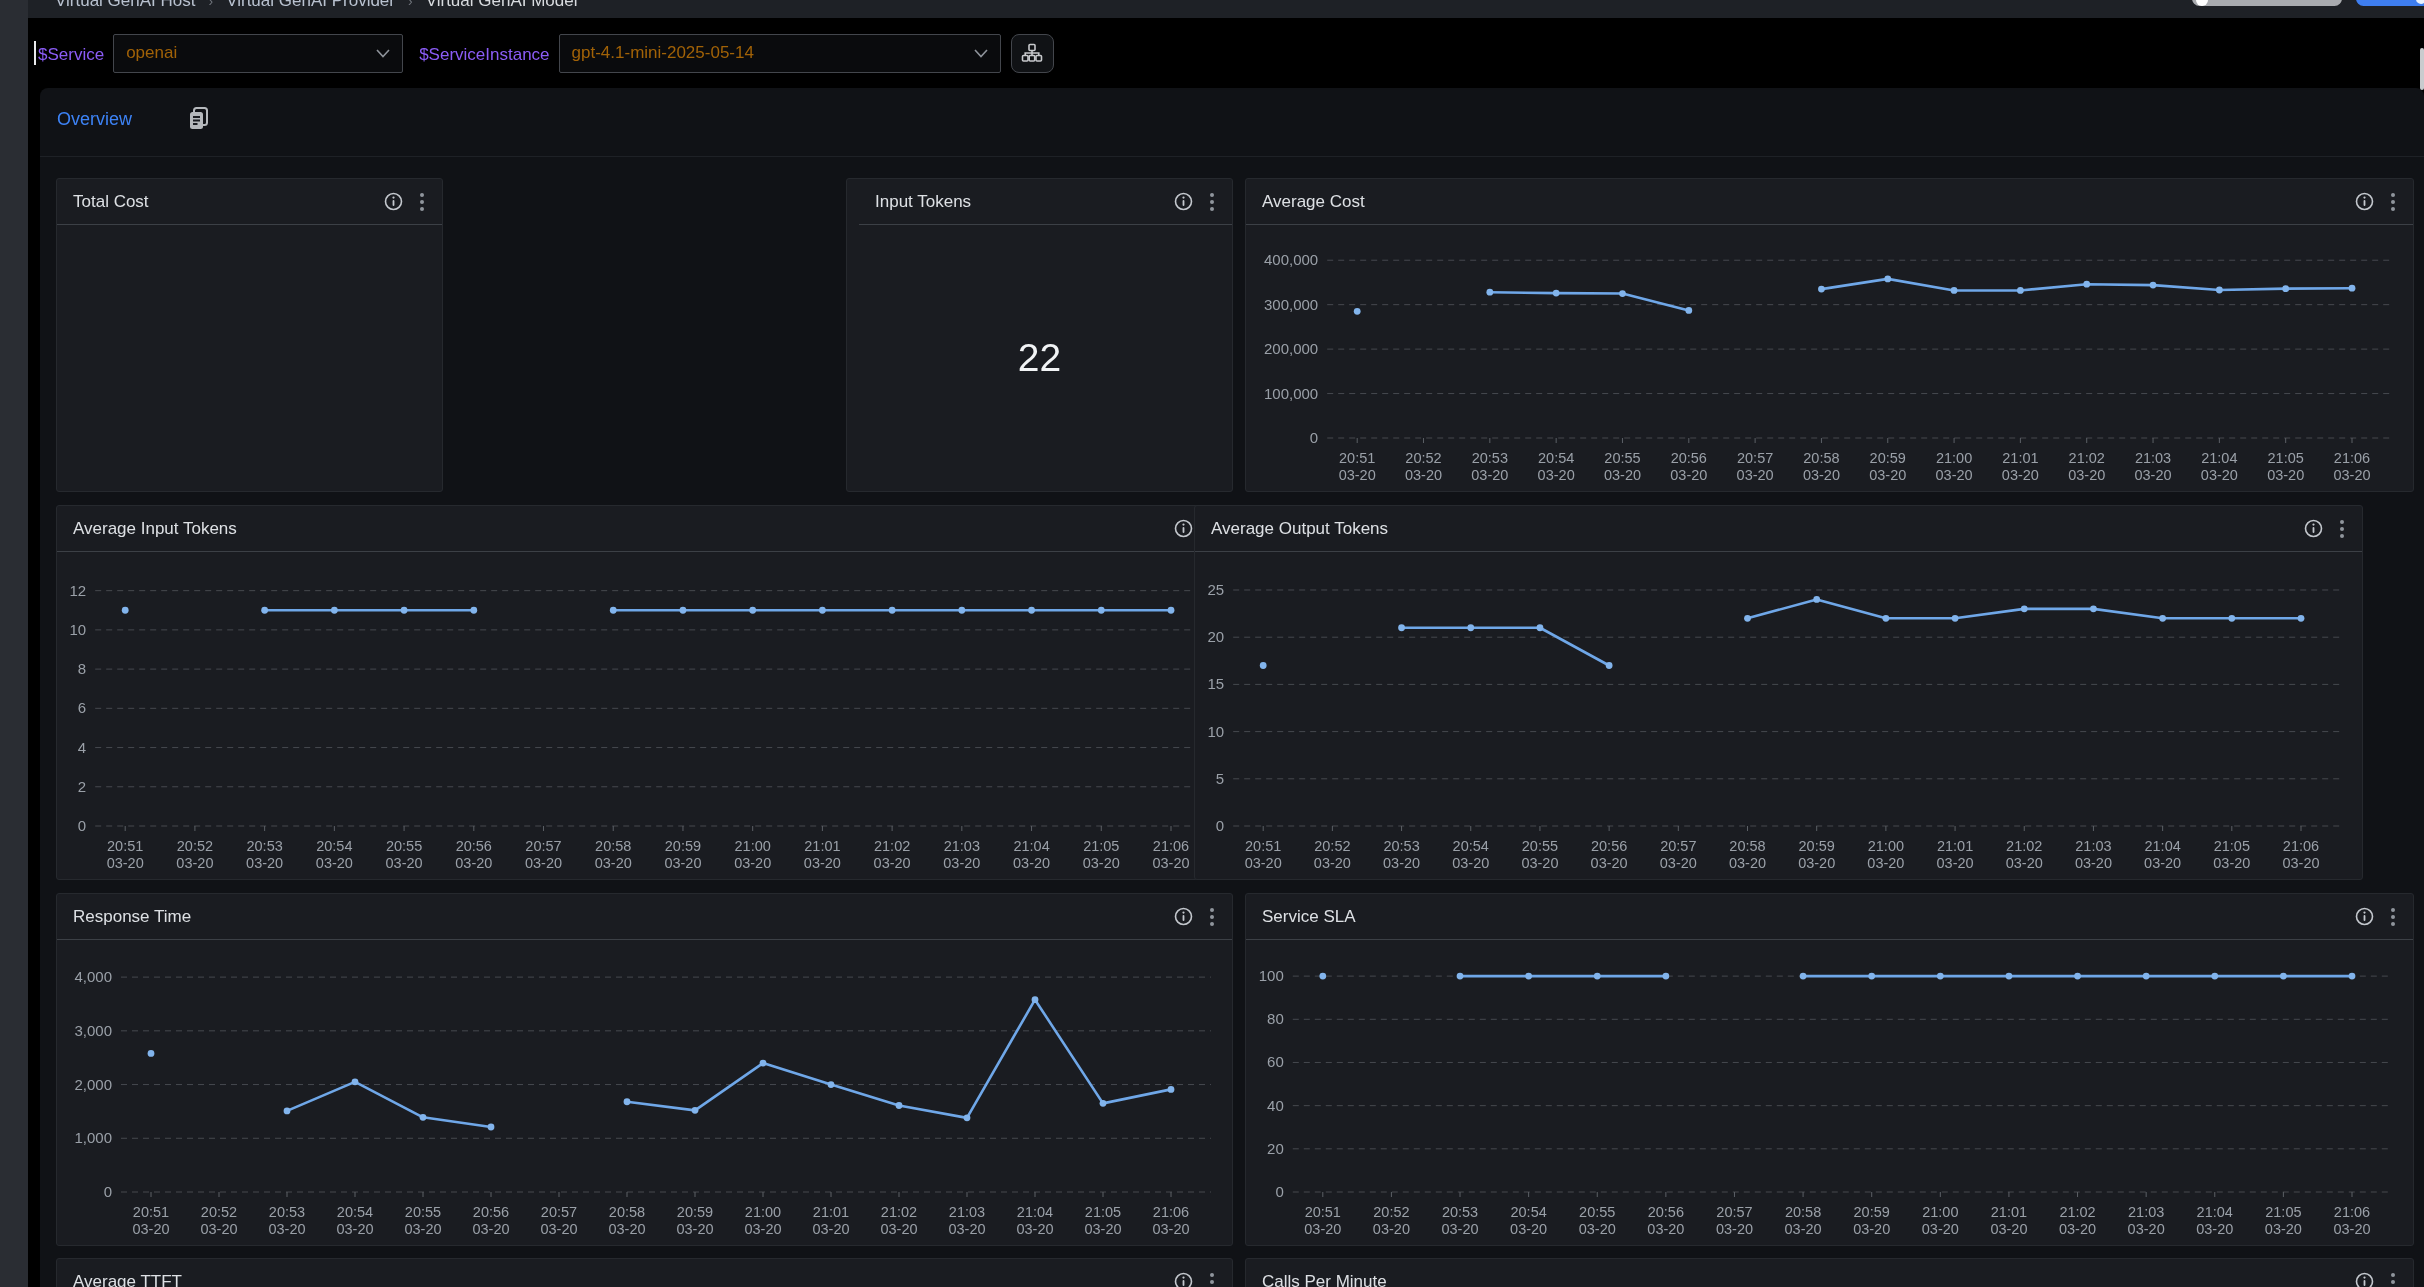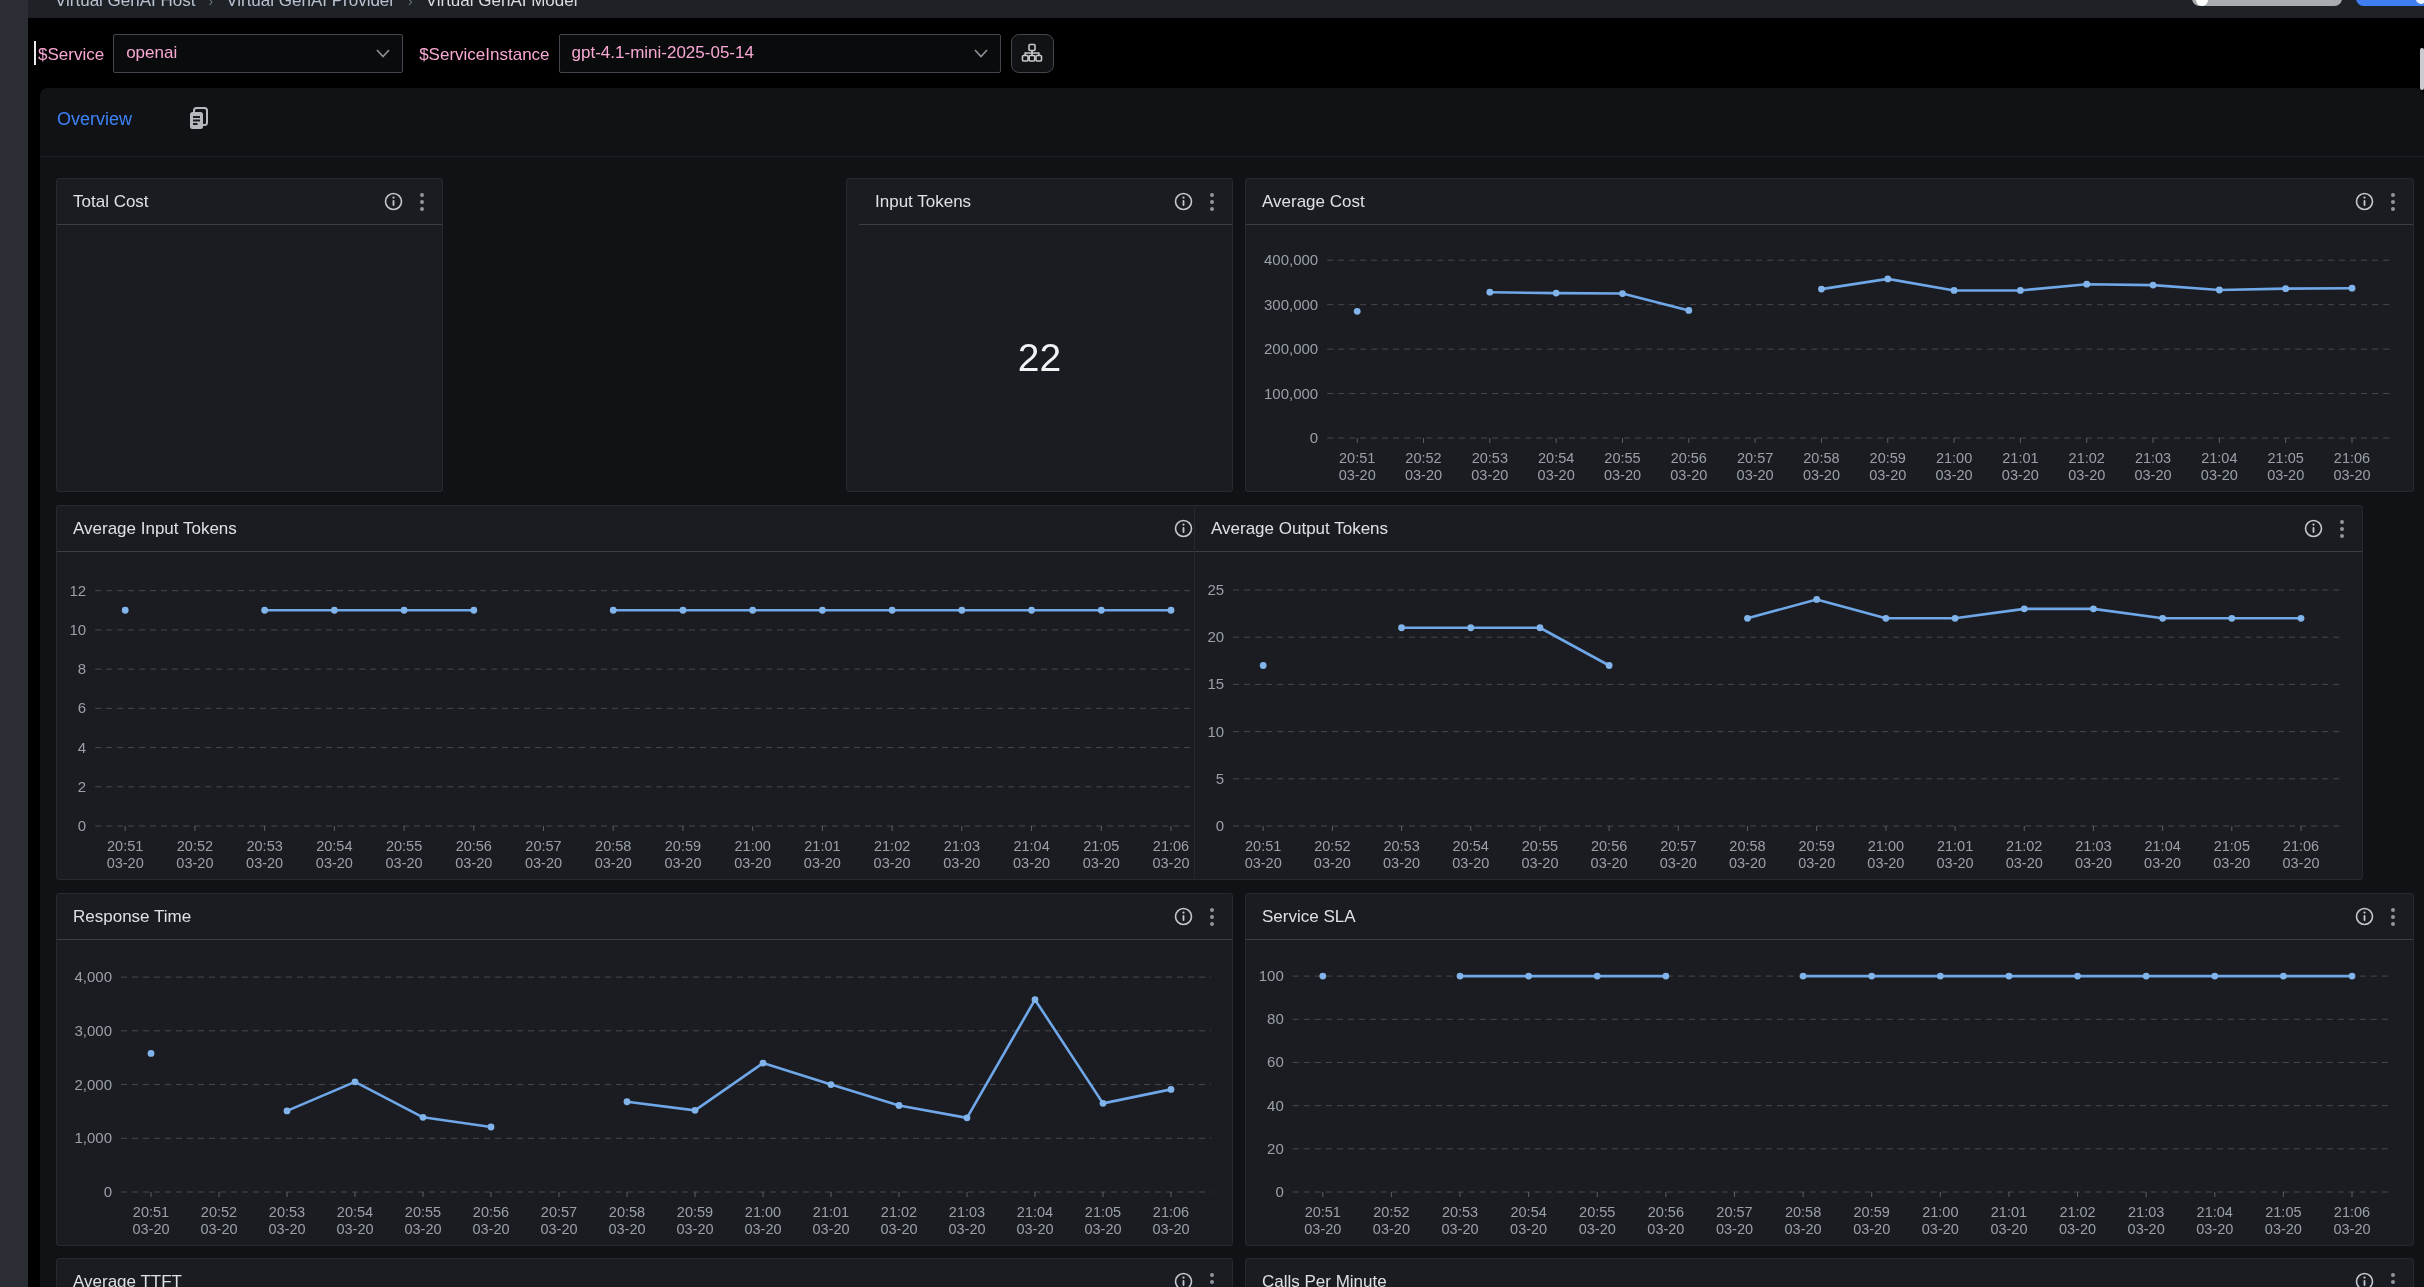--- a/index.html
+++ b/index.html
@@ -15,22 +15,22 @@
   .crumb.current { color:#d8dbdf; }
   .crumb-sep { color:#70757c; font-size:14px; }
   .pill-gray { position:absolute; left:2164px; top:-9px; width:150px; height:15px; border-radius:8px; background:#a9abaf; }
   .pill-gray .knob { position:absolute; left:4px; top:3px; width:12px; height:12px; border-radius:50%; background:#fff; }
   .pill-blue { position:absolute; left:2328px; top:-9px; width:76px; height:15px; border-radius:8px; background:#3e7ef0; }
   .pill-blue .dot { position:absolute; right:6px; top:3px; width:10px; height:10px; border-radius:50%; background:#e9f1fd; }
 
   
   .varbar { position:absolute; left:28px; top:18px; right:0; height:70px; background:#000; display:flex; align-items:center; }
   .text-cursor { width:2px; height:24px; background:#e9eaec; margin-left:6px; }
-  .var-label { color:#f9a8d4; font-size:17px; margin:4px 9px 0 2px; white-space:nowrap; }
-  .var-select { height:39px; background:#0a0b0d; border:1px solid #43464c; border-radius:2px; display:flex; align-items:center; padding:8px 12px; color:#f9a8d4; font-size:17px; cursor:pointer;justify-content:flex-end; }
+  .var-label { color:#8b5cf6; font-size:17px; margin:4px 9px 0 2px; white-space:nowrap; }
+  .var-select { height:39px; background:#0a0b0d; border:1px solid #43464c; border-radius:2px; display:flex; align-items:center; padding:8px 12px; color:#a16207; font-size:17px; cursor:pointer;justify-content:flex-end; }
   .var-select .chev { margin-left:auto; padding-left:14px; display:flex; align-items:center; }
   .sel-service { width:290px; }
   .sel-instance { width:442px; margin-right:10px; }
   .gap1 { width:14px; }
   .icon-btn { width:43px; height:39px; border:1px solid #43464c; border-radius:8px; background:#101215; display:flex; align-items:center; justify-content:center; cursor:pointer; }
 
   
   .dashboard { position:absolute; left:40px; top:88px; width:2384px; height:1199px; background:#101216; border-radius:8px 8px 0 0; overflow:hidden; }
   .overview-bar { position:absolute; left:0; top:0; right:0; height:69px; border-bottom:1px solid #1e2126; }
   .overview-link { position:absolute; left:17px; top:21px; font-size:18px; color:#3d83f6; cursor:pointer; }

